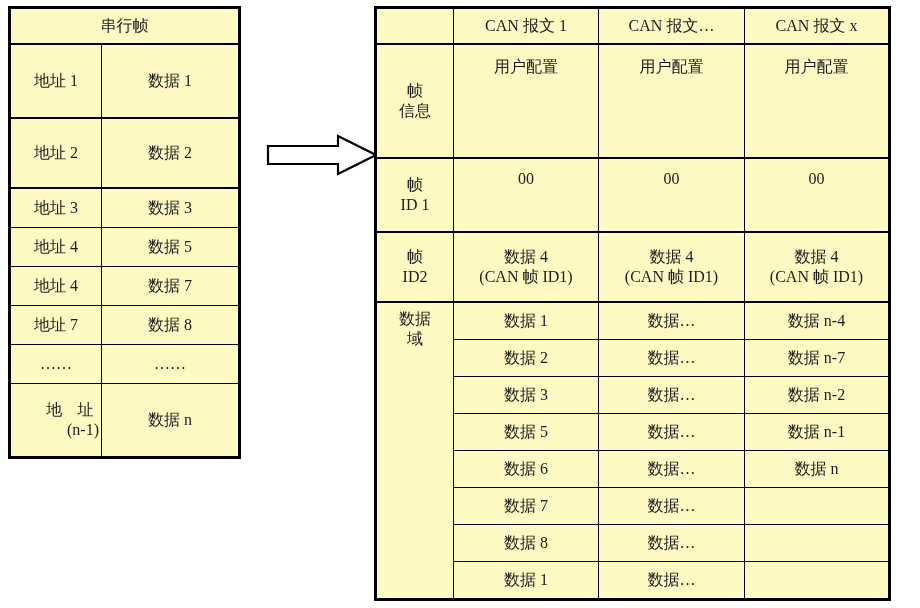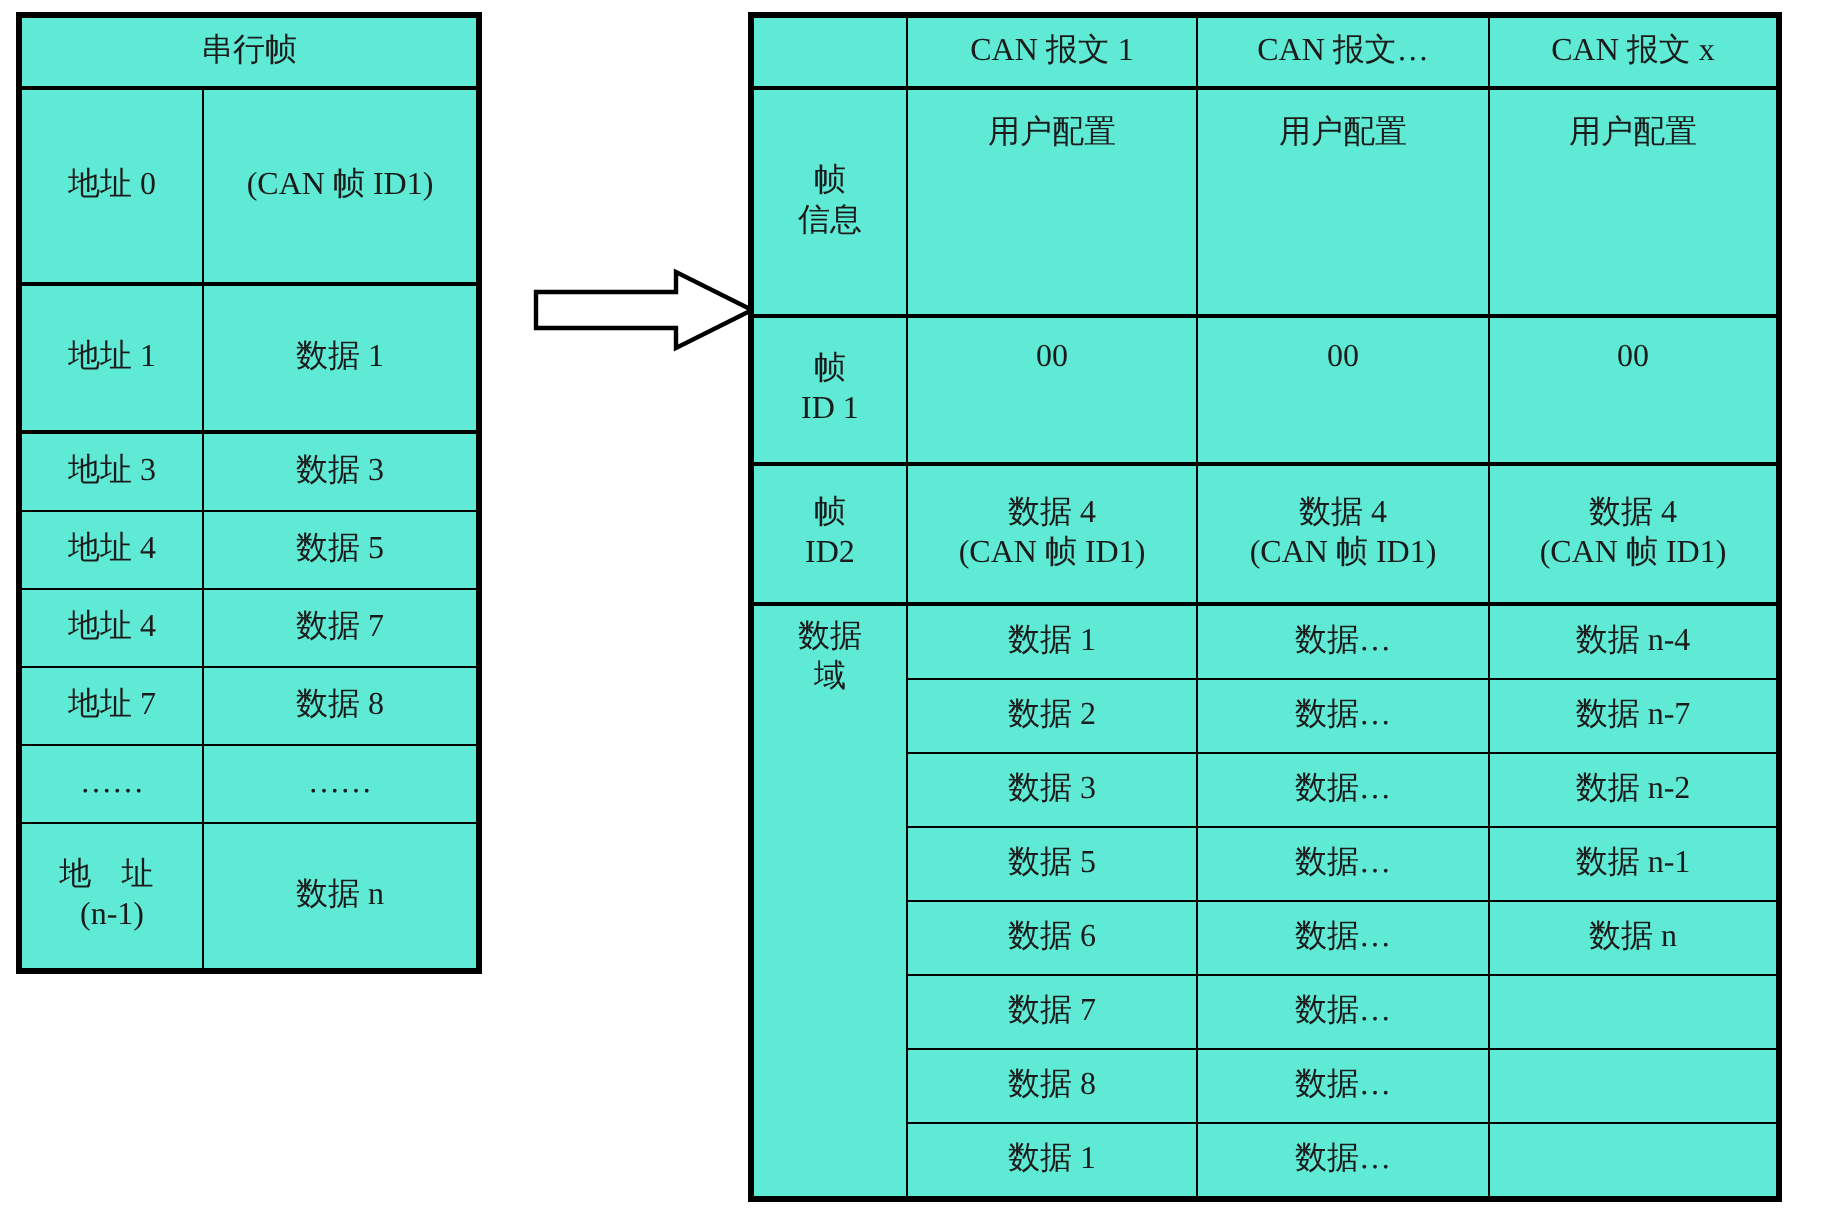--- a/index.html
+++ b/index.html
@@ -13,21 +13,21 @@
     position: relative;
     font-family: "Liberation Serif", "DejaVu Serif", serif;
     overflow: hidden;
   }
 
   
   .tbl {
     position: absolute;
     border-collapse: collapse;
     table-layout: fixed;
-    background: #5eead4;
+    background: #fef9c3;
   }
   .tbl td {
     border: 1px solid #000000;
     text-align: center;
     vertical-align: middle;
     font-size: 16px;
     color: #1b1b1b;
     padding: 0 2px;
     line-height: 1.25;
   }
@@ -83,30 +83,30 @@
 <table class="tbl" id="left-table">
   <colgroup>
     <col class="c-addr">
       <col class="c-data">
   </colgroup>
   <tbody>
     <tr>
       <td class="outer-top outer-left outer-right thick-b" colspan="2" style="height:34px;">串行帧</td>
     </tr>
 
-    <tr>
-      <td class="outer-left" style="height:96px;">地址 0</td>
-      <td class="outer-right orange">(CAN 帧 ID1)</td>
-    </tr>
 
     <tr>
       <td class="outer-left thick-t" style="height:72px;">地址 1</td>
       <td class="outer-right thick-t blue">数据 1</td>
     </tr>
 
+    <tr>
+      <td class="outer-left thick-t" style="height:68px;">地址 2</td>
+      <td class="outer-right thick-t blue">数据 2</td>
+    </tr>
 
     <tr>
       <td class="outer-left thick-t" style="height:38px;">地址 3</td>
       <td class="outer-right thick-t blue">数据 3</td>
     </tr>
 
     <tr>
       <td class="outer-left" style="height:38px;">地址 4</td>
       <td class="outer-right blue">数据 5</td>
     </tr>
@@ -121,21 +121,21 @@
       <td class="outer-left" style="height:38px;">地址 7</td>
       <td class="outer-right blue">数据 8</td>
     </tr>
 
     <tr>
       <td class="outer-left" style="height:38px;">……</td>
       <td class="outer-right">……</td>
     </tr>
 
     <tr>
-      <td class="outer-left outer-bottom two-line" style="height:72px;">
+      <td class="outer-left outer-bottom two-line" style="height:72px;text-align:right;">
         <span class="cell-stack">
           <span class="spaced">地  址</span>
           <span>(n-1)</span>
         </span>
       </td>
       <td class="outer-right outer-bottom blue">数据 n</td>
     </tr>
   </tbody>
 </table>
 

